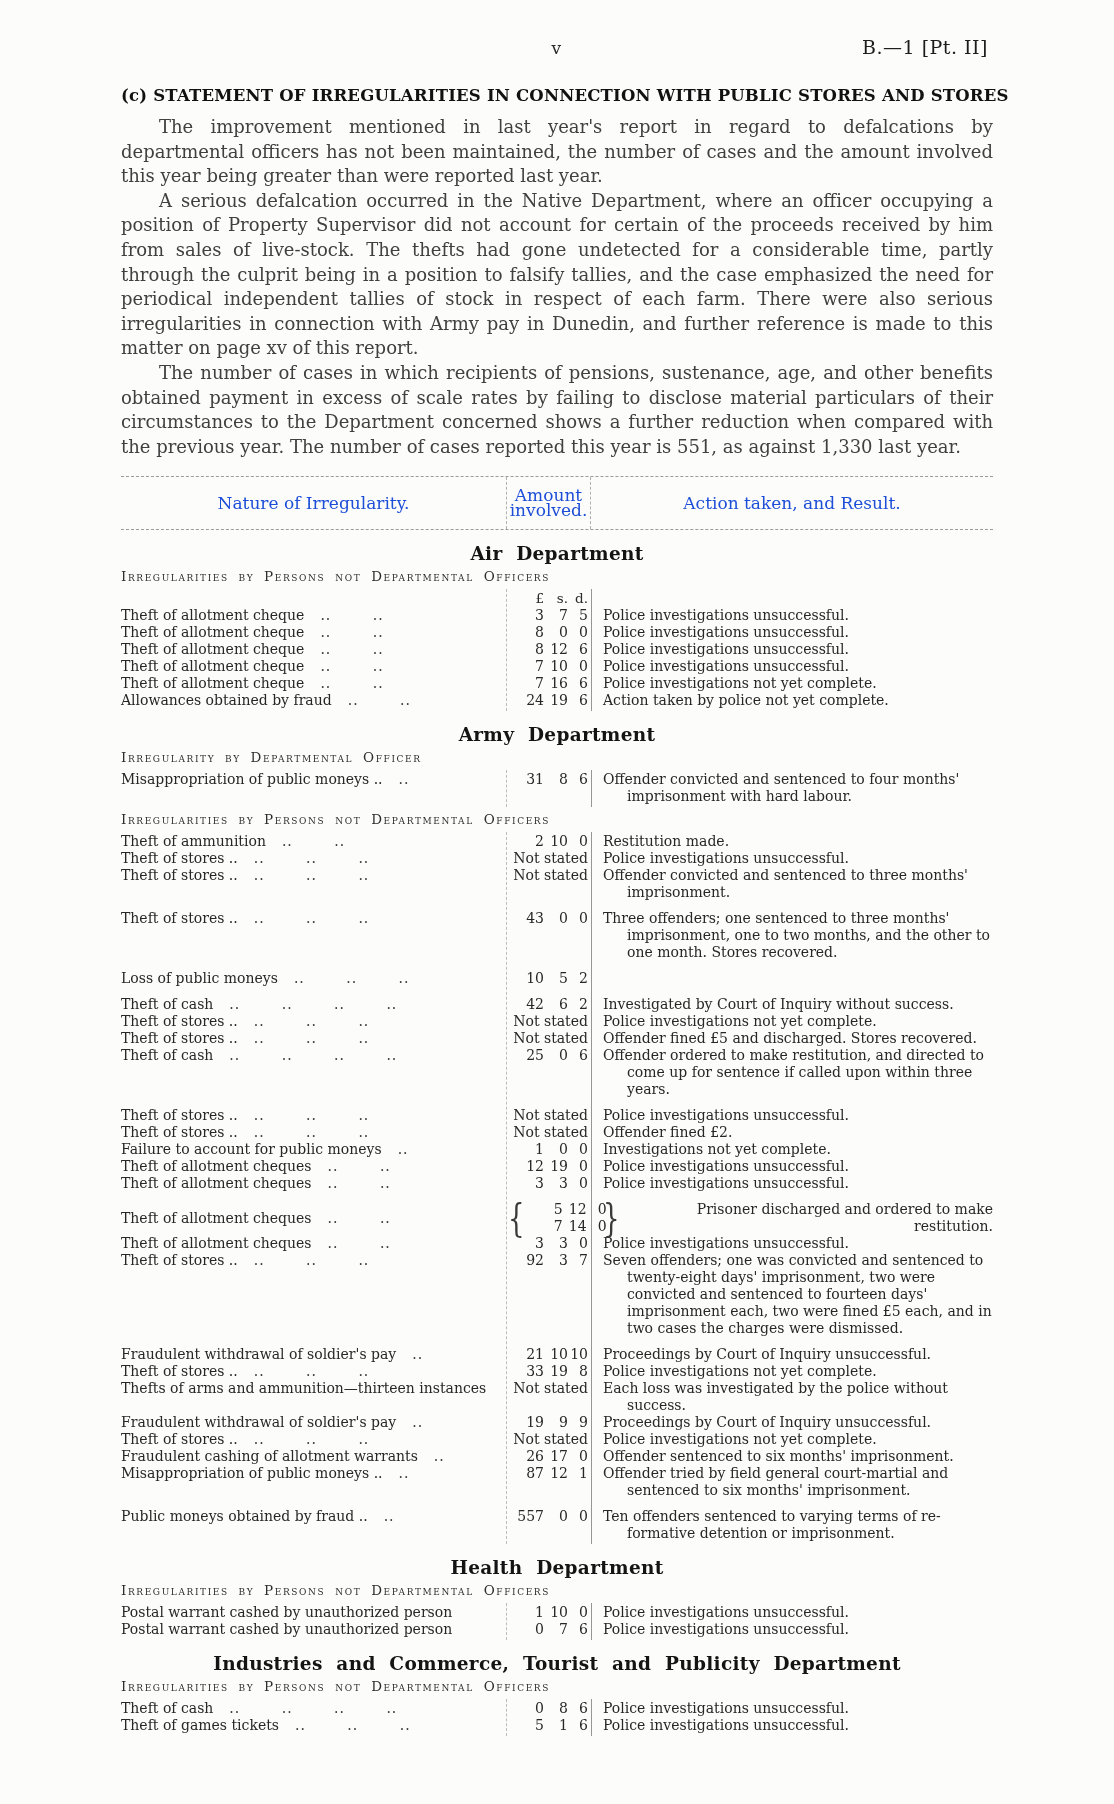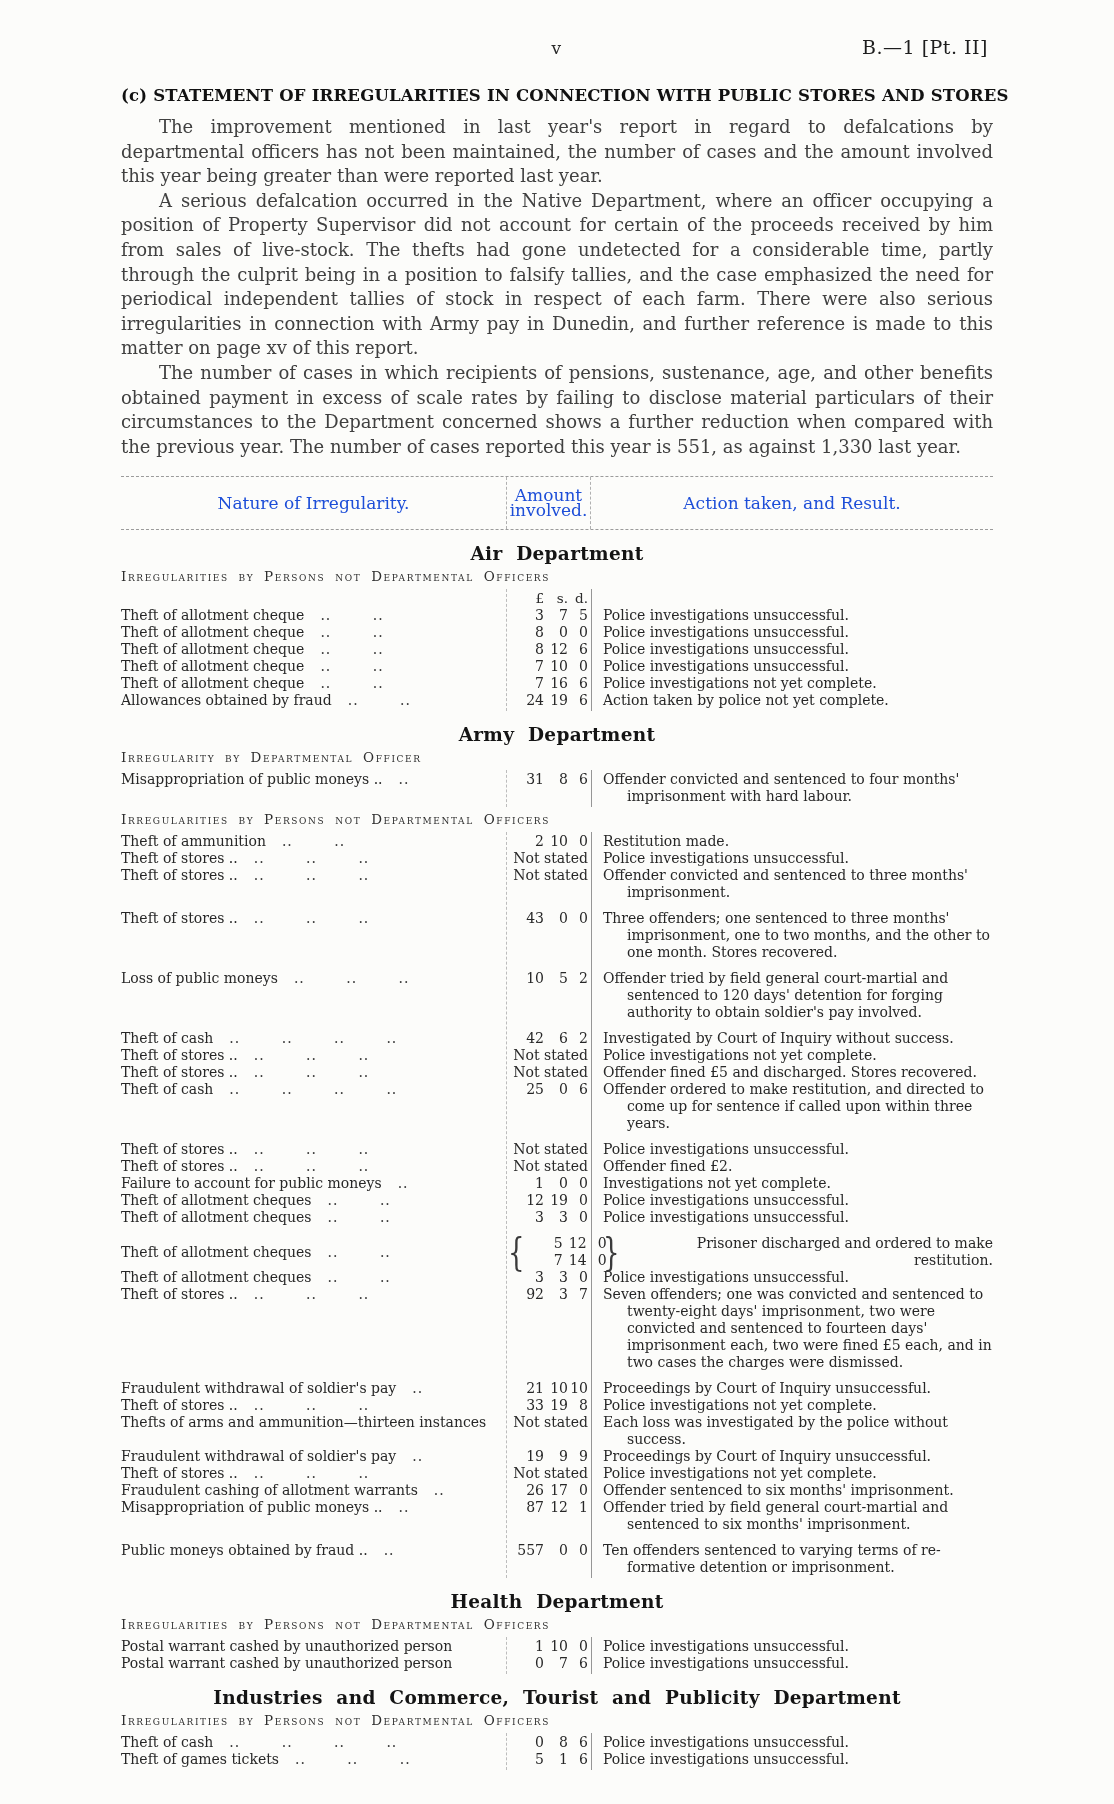--- a/index.html
+++ b/index.html
@@ -314,23 +314,20 @@
               <span class="nature-text">Loss of public moneys</span>
               <span class="leader">.. .. ..</span>
             </div>
             <div class="cell-amount">
               <span class="amt-row">
                 <span class="amt-l">10</span>
                 <span class="amt-s">5</span>
                 <span class="amt-d">2</span>
               </span>
             </div>
-            <div class="cell-action">
-              <span class="action-text">Offender tried by field general court-martial and sentenced to 120 days' detention for forging authority to obtain soldier's pay involved.</span>
-            </div>
           </div>
           <div class="row gap">
             <div class="cell-nature">
               <span class="nature-text">Theft of cash</span>
               <span class="leader">.. .. .. ..</span>
             </div>
             <div class="cell-amount">
               <span class="amt-row">
                 <span class="amt-l">42</span>
                 <span class="amt-s">6</span>

